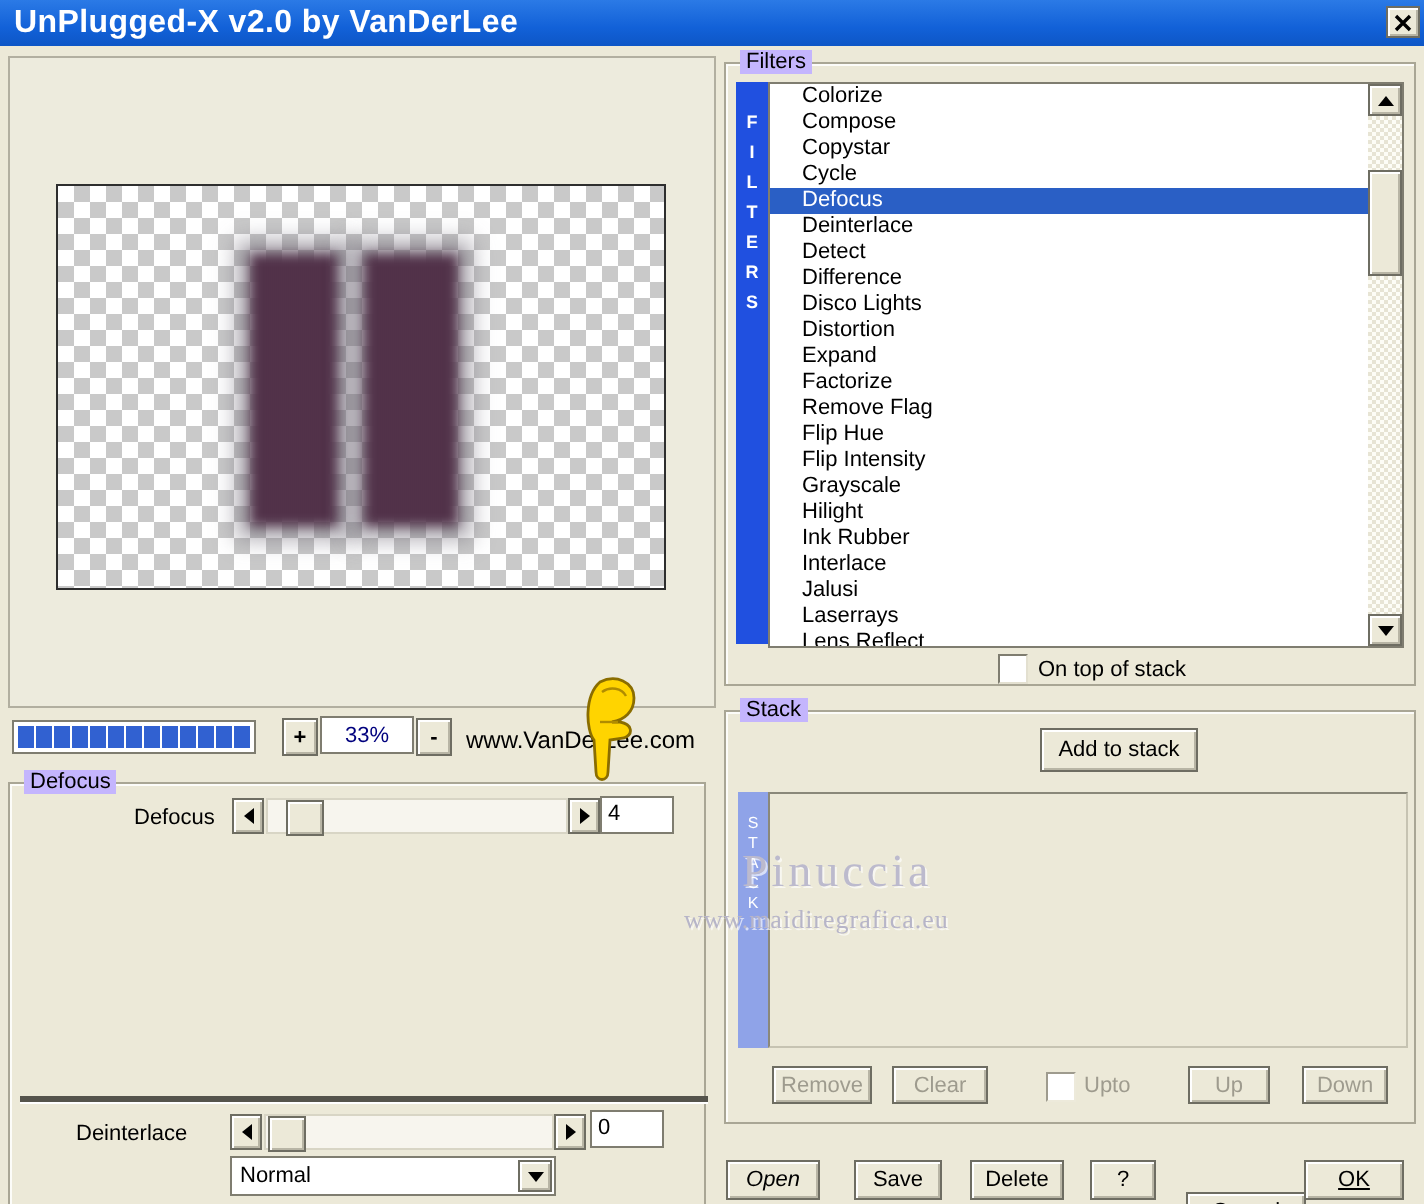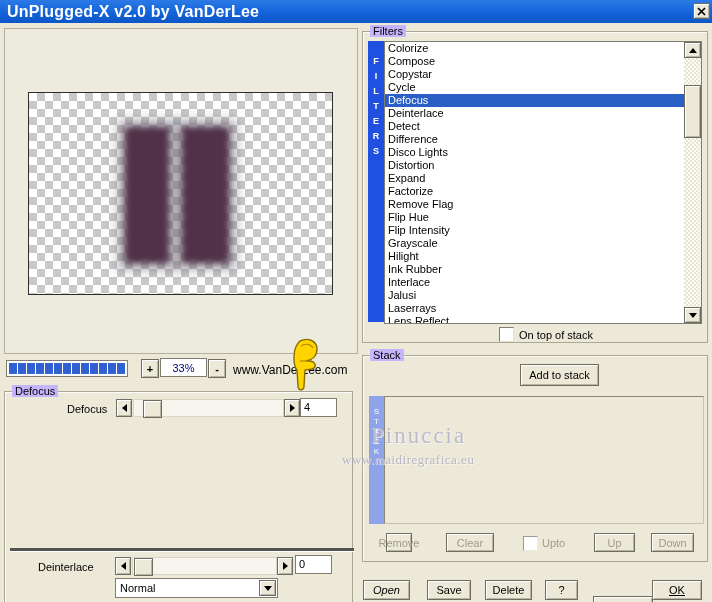--- a/index.html
+++ b/index.html
@@ -101,21 +101,21 @@
     position:absolute;color:#fff;text-align:center;white-space:pre-line;
     font-size:9px;font-weight:bold;
   }
   .filters-vbar{left:5px;top:9px;width:16px;height:281px;background:#2050E0;line-height:15px;padding-top:13px;box-sizing:border-box;}
   .stack-vbar{left:6px;top:40px;width:15px;height:128px;background:#8FA3E8;line-height:10px;padding-top:11px;box-sizing:border-box;font-weight:normal;font-size:8px;}
   .listbox{
     position:absolute;left:21px;top:9px;width:318px;height:283px;background:#fff;
     border:1px solid #7F7D70;box-sizing:border-box;display:flex;overflow:hidden;
   }
   .list{flex:1;overflow:hidden;}
-  .list-item{height:13px;line-height:13px;padding-left:3px;white-space:nowrap;}
+  .list-item{height:13px;line-height:13px;padding-left:16px;white-space:nowrap;}
   .list-item.selected{background:#2A5FC5;color:#fff;}
   .scrollbar{width:17px;background:repeating-conic-gradient(#fdfdf6 0% 25%,#e7e4d4 0% 50%) 0 0/4px 4px;position:relative;flex:none;}
   .sb-btn{position:absolute;left:0;width:17px;height:16px;box-sizing:border-box;}
   .sb-thumb{
     position:absolute;left:0;top:43px;width:17px;height:53px;background:#ECE9D8;border:1px solid #6E6D62;
     box-shadow:inset 1px 1px 0 #fff,inset -1px -1px 0 #B8B5A5;box-sizing:border-box;
   }
   .ontop-row{position:absolute;left:136px;top:295px;display:flex;align-items:center;gap:5px;}
   
   .stack-area{
@@ -270,21 +270,21 @@
 
   <div class="groupbox stack-btn-row" style="left:362px;top:355px;width:344px;height:205px;">
     <span class="glabel">Stack</span>
     <button class="btn" style="position:absolute;left:157px;top:8px;width:79px;height:22px;">Add to stack</button>
     <div class="vbar stack-vbar">S
 T
 A
 C
 K</div>
     <div class="stack-area"></div>
-    <button class="btn disabled" style="left:23px;width:26px;">Remove</button>
+    <button class="btn disabled" style="left:23px;width:50px;">Remove</button>
     <button class="btn disabled" style="left:83px;width:48px;">Clear</button>
     <span class="checkbox disabled" style="position:absolute;left:160px;top:180px;"></span>
     <span class="row-label" style="left:179px;top:181px;color:#9E9B8E;">Upto</span>
     <button class="btn disabled" style="left:231px;width:41px;">Up</button>
     <button class="btn disabled" style="left:288px;width:43px;">Down</button>
   </div>
 
   <div class="watermark-name">Pinuccia</div>
   <div class="watermark-url">www.maidiregrafica.eu</div>
 

